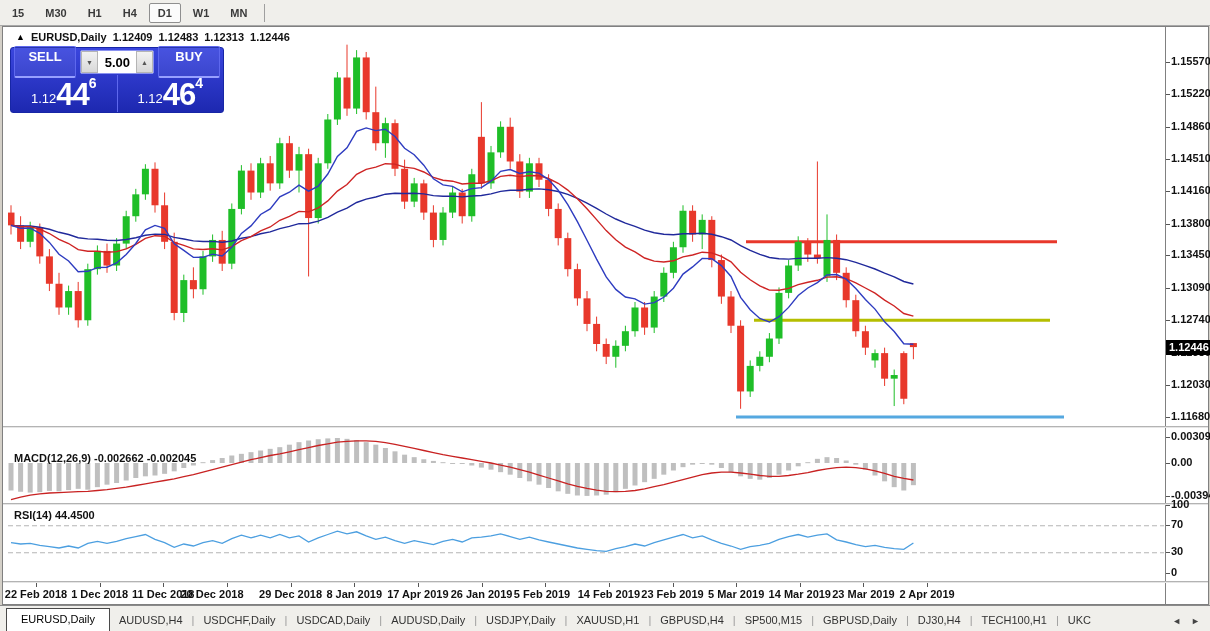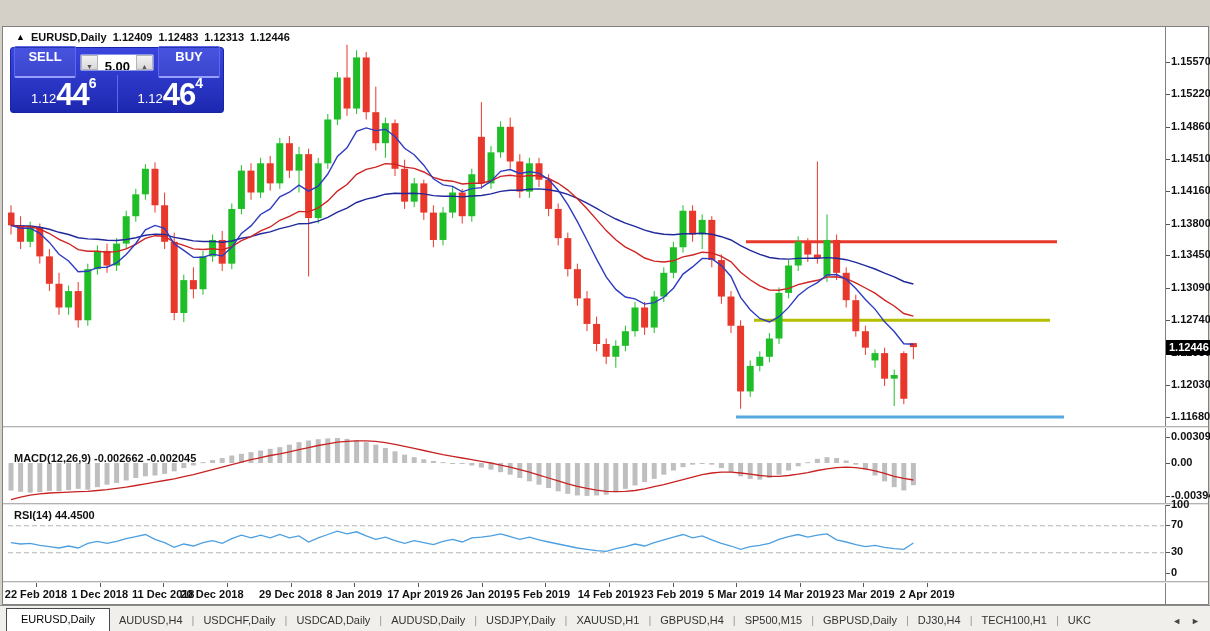--- a/index.html
+++ b/index.html
@@ -29,21 +29,21 @@
   #collapse-arrow { font-size:9px; color:#000; cursor:default; }
 
   
   #trade-panel { position:absolute; left:10px; top:47px; width:214px; height:66px; z-index:6;
     background:linear-gradient(#3A46DE,#1D28B0); border:1px solid #1726A6; border-radius:3px;
     color:#fff; }
   #tp-row1 { display:flex; align-items:center; height:27px; padding:2px 3px 1px 3px; }
   .tp-btn { width:62px; height:32px; font-size:13px; font-weight:700; color:#fff; text-align:center;
     line-height:20px; background:rgba(255,255,255,0.07); border:1px solid #5E68EE;
     border-bottom:2px solid #97A0FF; border-radius:2px; cursor:default; }
-  #tp-spinner { flex:1; display:flex; height:17px; margin:0 4px; background:#fff;
+  #tp-spinner { flex:1; display:flex; height:24px; margin:0 4px; background:#fff;
     border:1px solid #8A92F0; border-radius:2px; overflow:hidden; }
   .spin-btn { width:17px; height:100%; background:linear-gradient(#F2F2F2,#D8D8D8);
     border:1px solid #B5B5B5; color:#555; font-size:7px; text-align:center; line-height:21px; cursor:default; }
   #volume-value { flex:1; color:#000; font-size:13px; font-weight:700; text-align:right;
     padding:4px 6px 0 0; }
   #tp-row2 { display:flex; height:37px; }
   .tp-price { flex:1; display:flex; align-items:flex-end; justify-content:center; padding-bottom:3px; cursor:default; }
   .tp-price.sell { border-right:1px solid #5E68EE; }
   .pp-small { font-size:13px; font-weight:400; margin-bottom:3px; }
   .pp-big { font-size:31px; font-weight:700; line-height:29px; letter-spacing:-1px; }
@@ -73,20 +73,30 @@
   .tab-sep { color:#9A9A9A; font-size:11px; padding:4px 0 5px 0; }
   #tab-scrollers { margin-left:auto; display:flex; gap:10px; padding:4px 10px 5px 4px; }
   .tab-scroll { font-size:9px; color:#444; cursor:default; }
 
   svg { position:absolute; }
 </style>
 </head>
 <body>
 <div id="stage">
 
+  <div id="toolbar">
+      <div class="tf-btn">15</div>
+      <div class="tf-btn">M30</div>
+      <div class="tf-btn">H1</div>
+      <div class="tf-btn">H4</div>
+      <div class="tf-btn active">D1</div>
+      <div class="tf-btn">W1</div>
+      <div class="tf-btn">MN</div>
+      <div class="tf-sep"></div>
+    </div>
 
   <div id="chartwin"></div>
   <div id="axis-vline"></div>
   <div id="divider-1" class="panel-divider"></div>
   <div id="divider-2" class="panel-divider"></div>
   <div id="divider-3" class="panel-divider"></div>
 
   <div id="chart-title">
     <span id="collapse-arrow">▲</span>
     <span>EURUSD,Daily</span>

